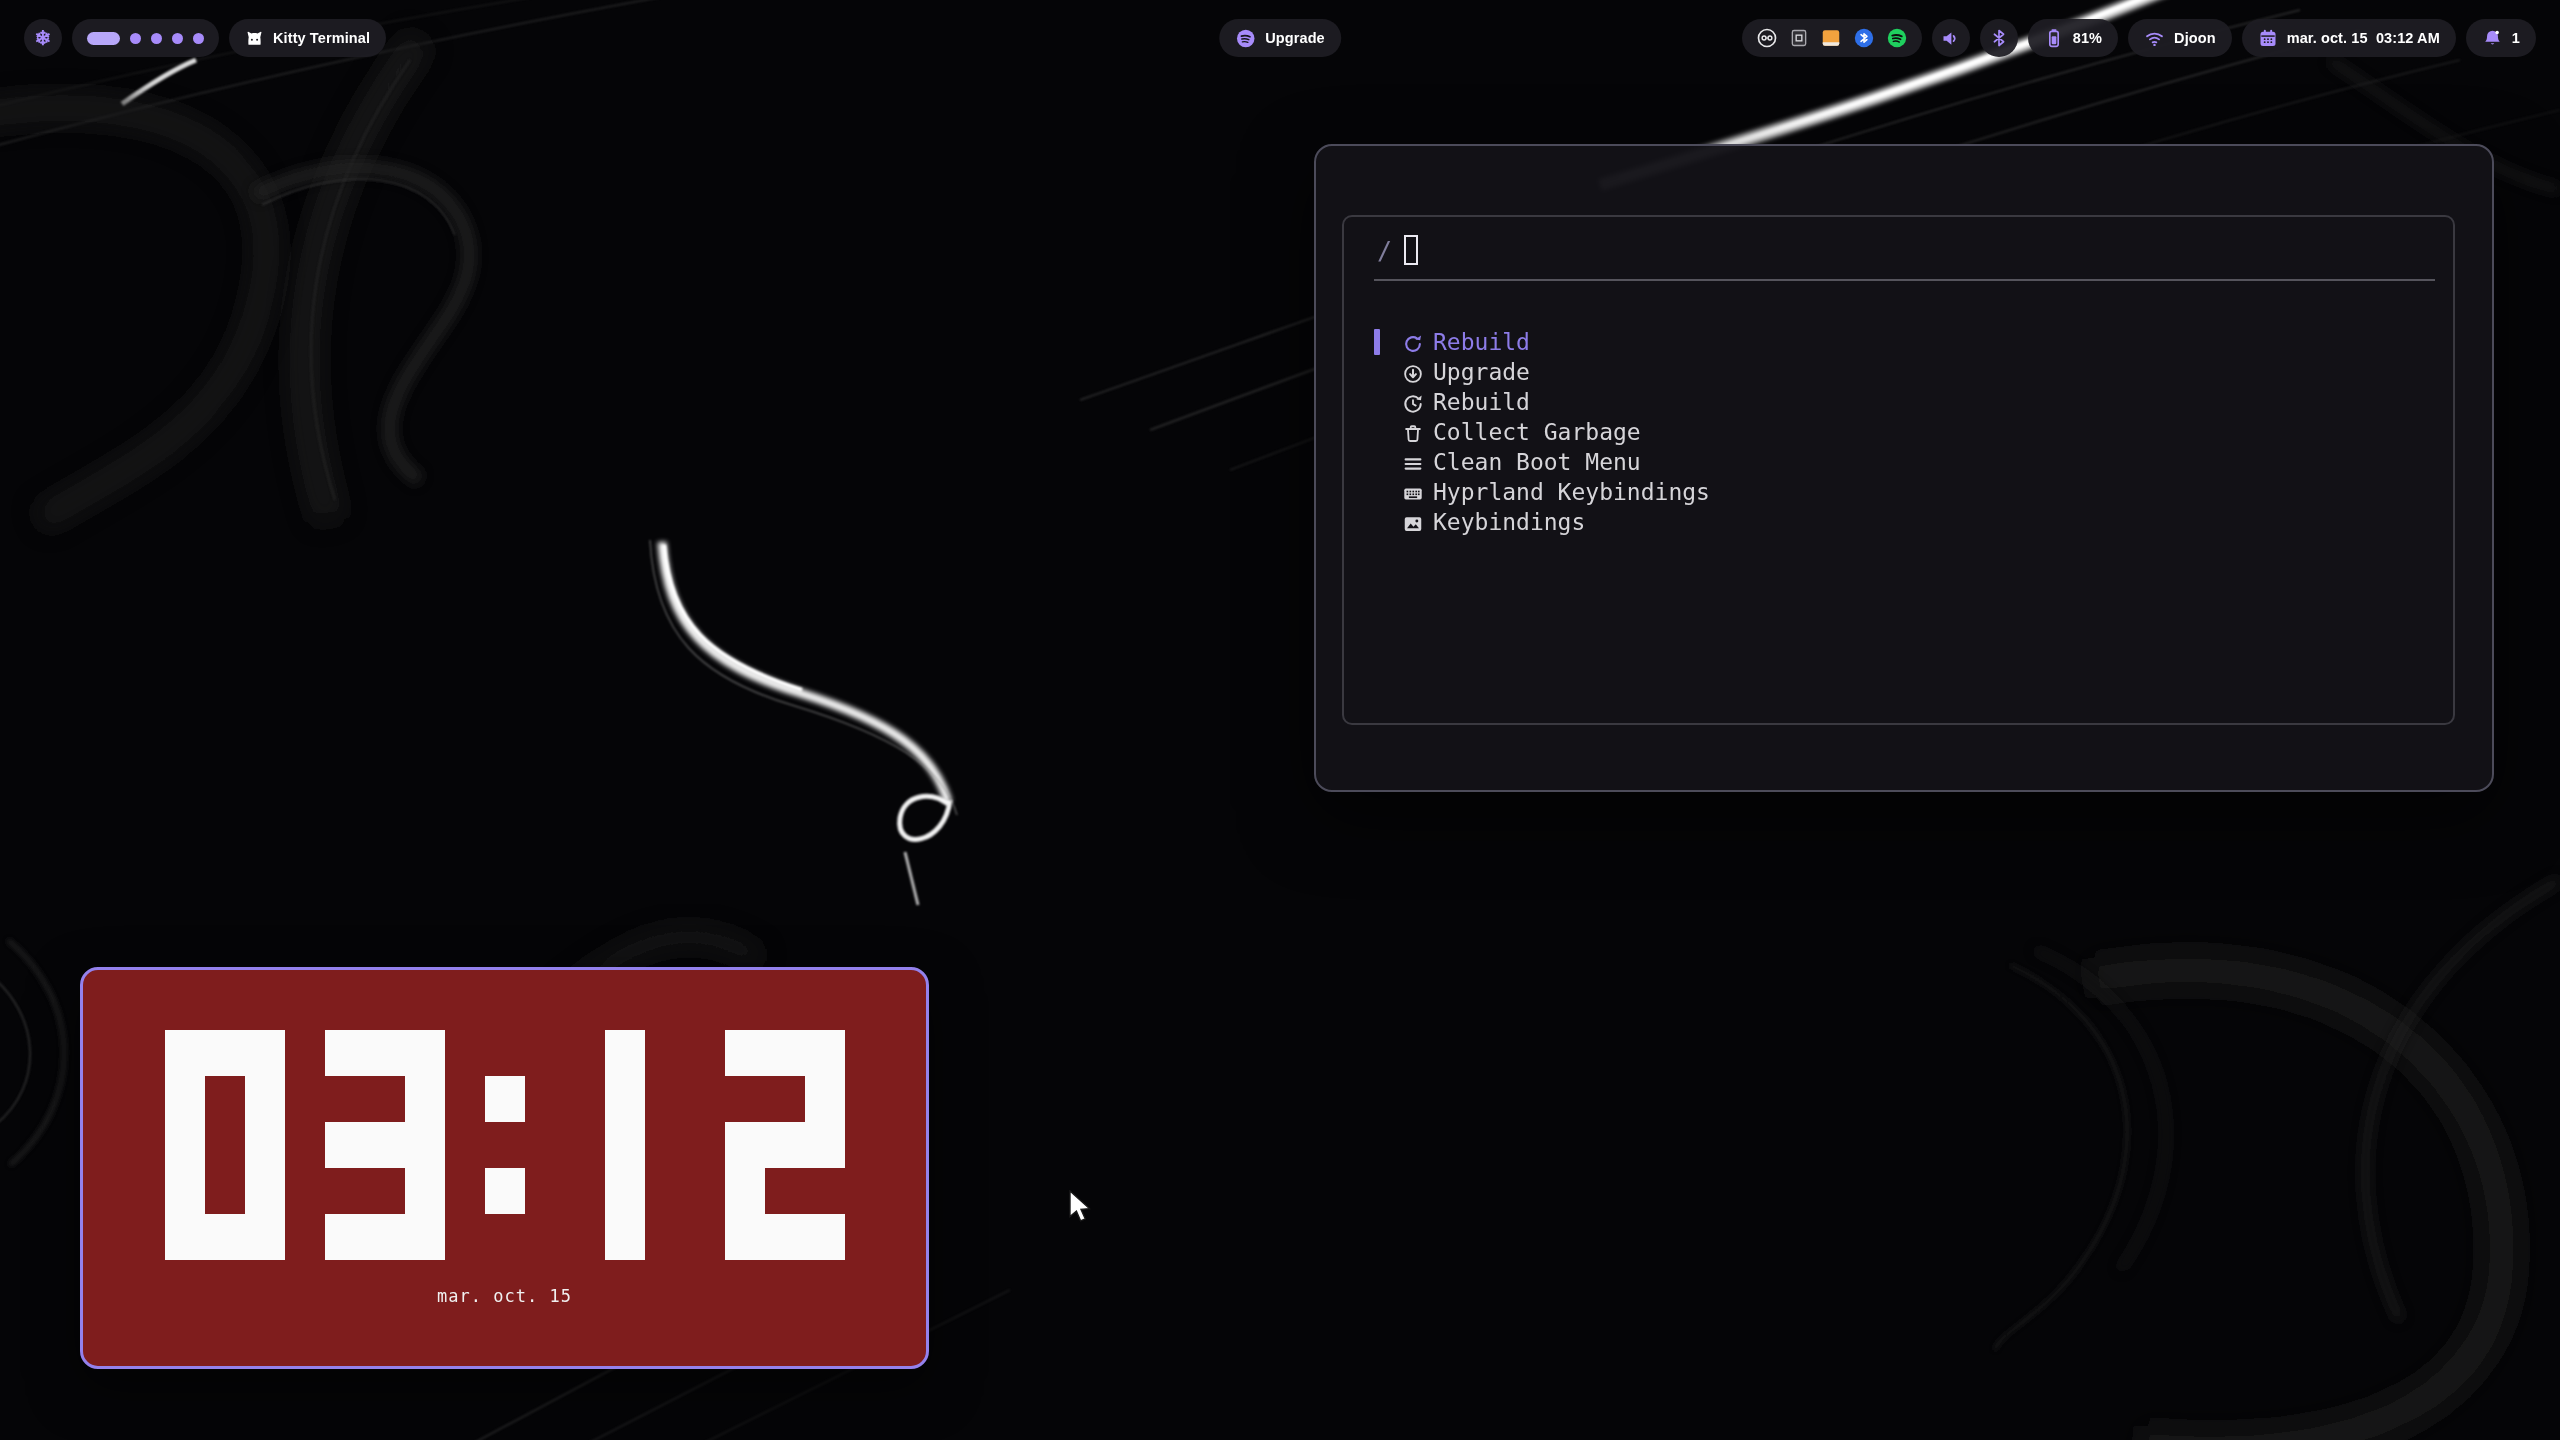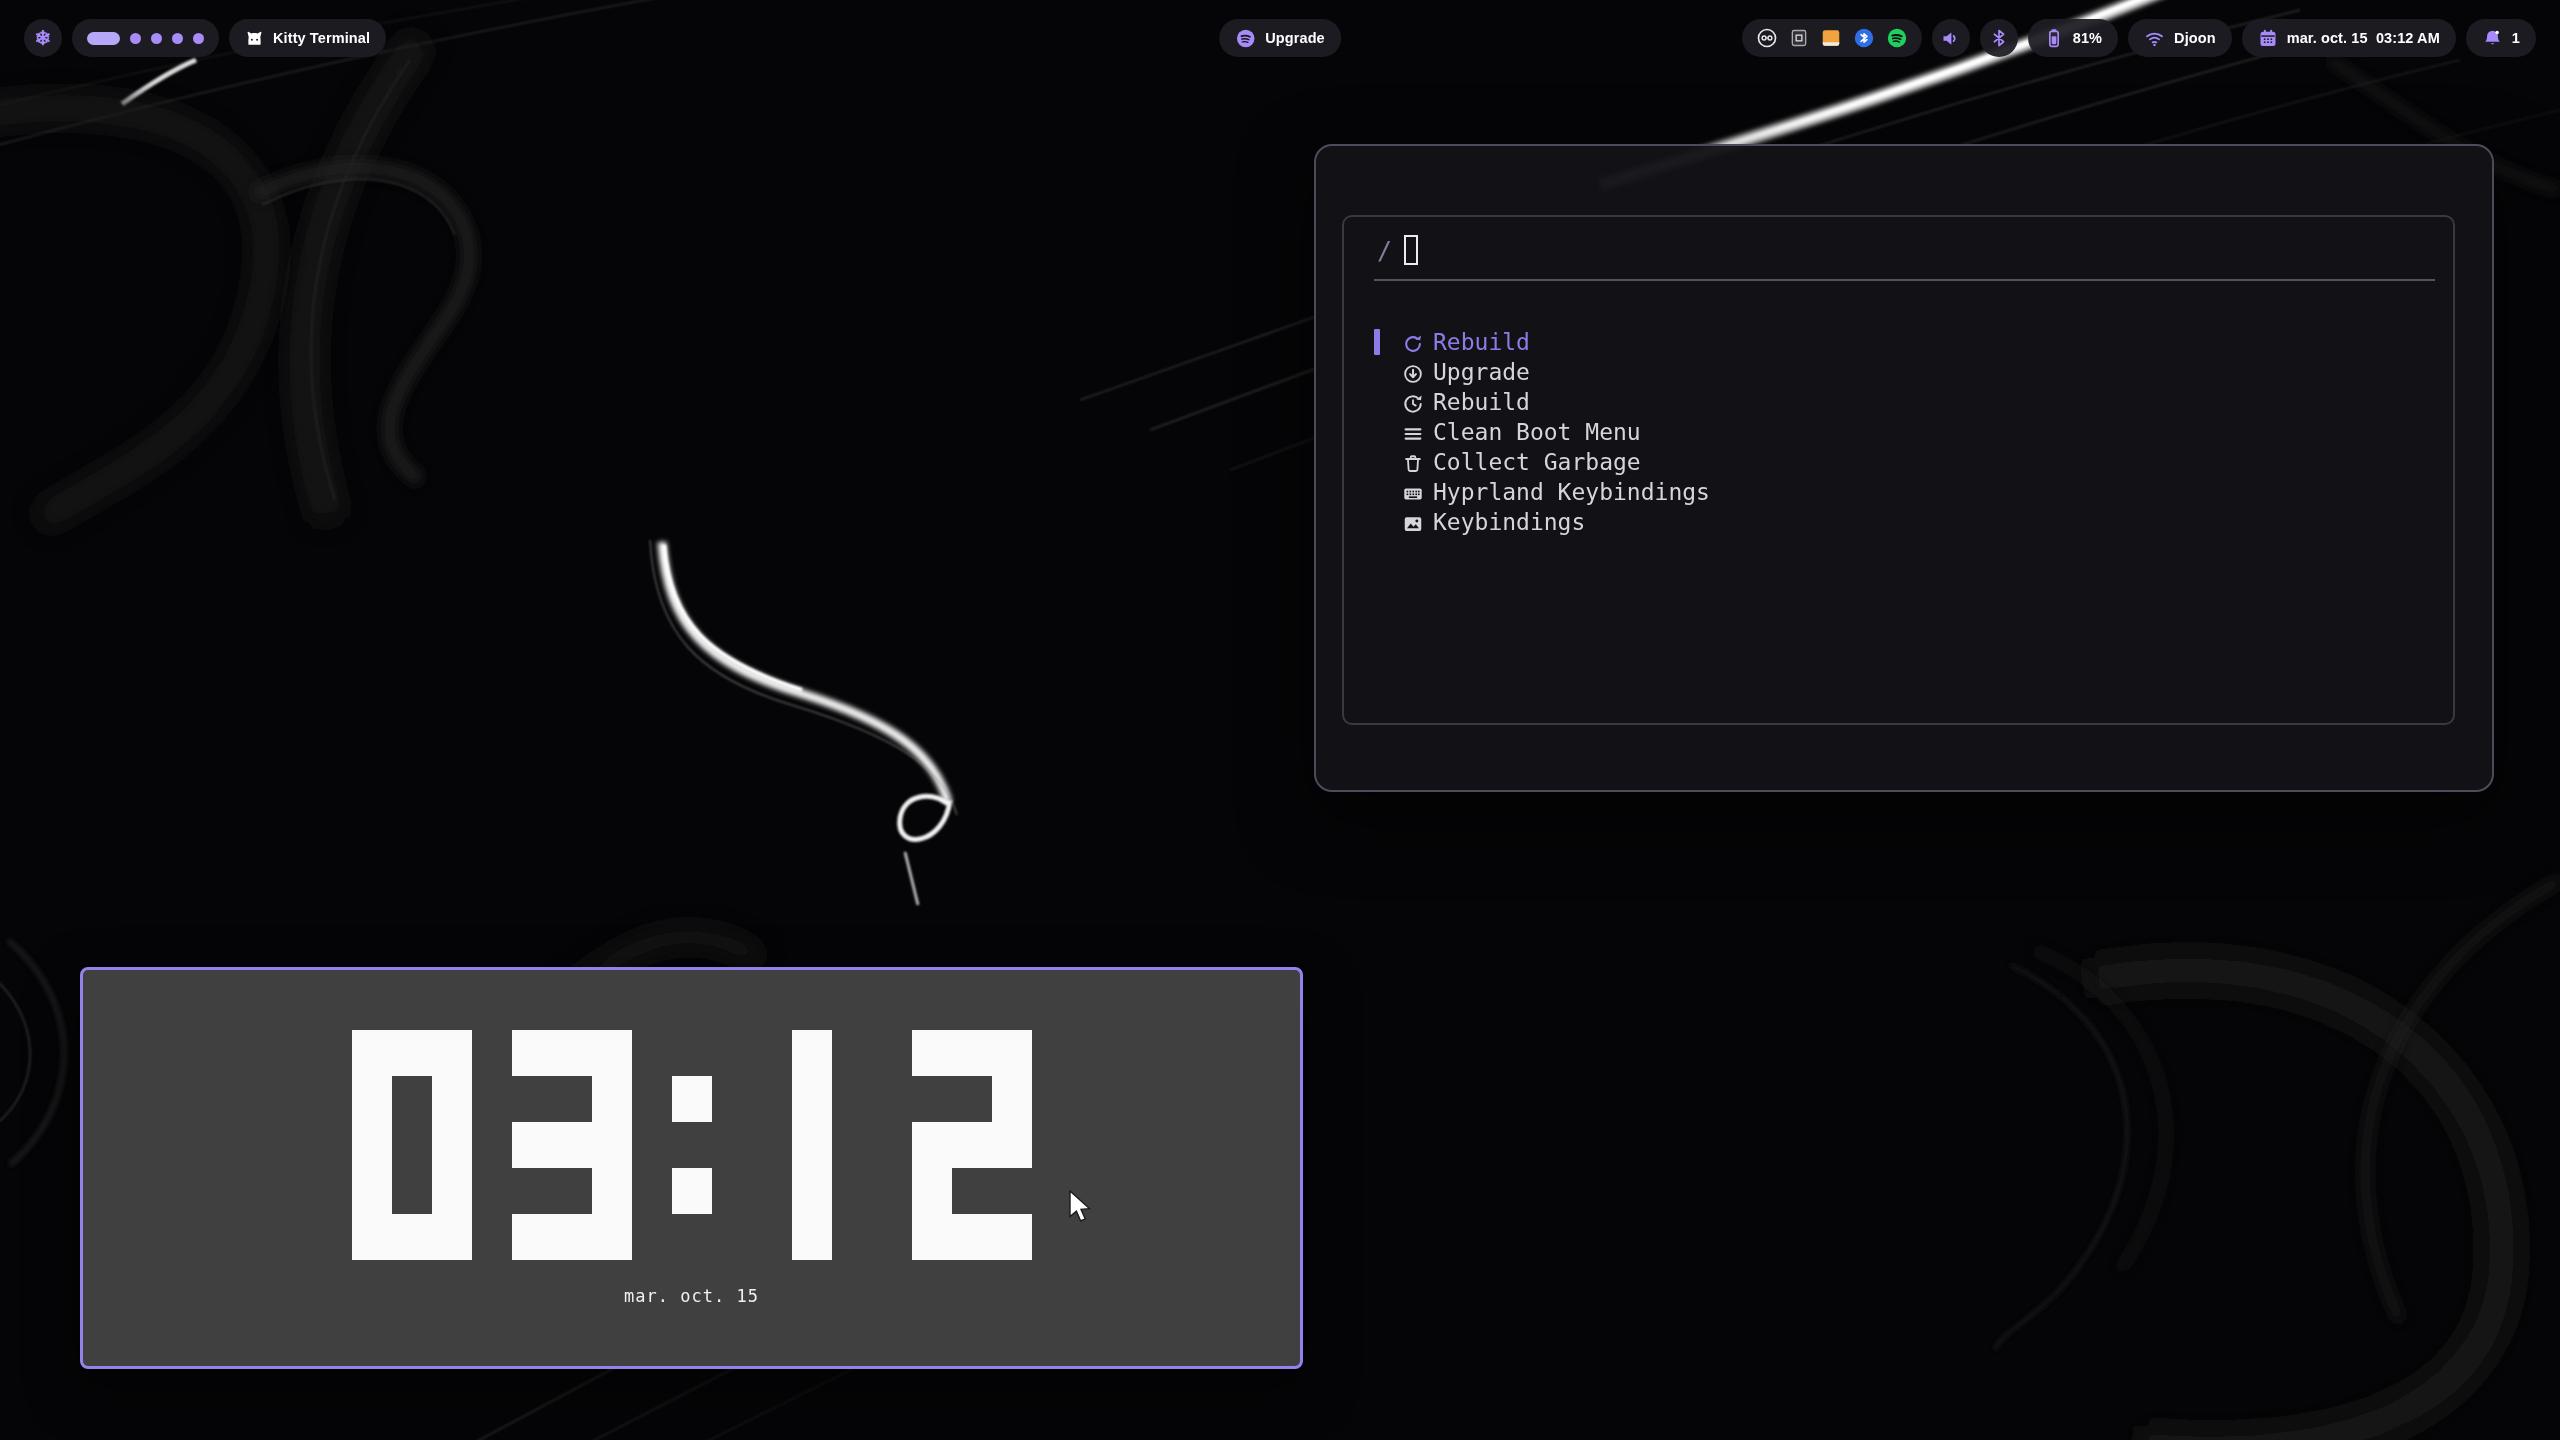--- a/index.html
+++ b/index.html
@@ -47,22 +47,22 @@
   .divider{position:absolute;left:30px;right:18px;top:62px;height:2px;background:#55545c}
   .menu{position:absolute;left:0;right:0;top:108px;display:flex;flex-direction:column}
   .menu-row{display:flex;align-items:flex-end;height:30px;color:#d6d5d9;
     font:400 23px "DejaVu Sans Mono",monospace}
   .sel-bar{width:6px;height:26px;margin-left:30px;border-radius:1px;background:transparent;flex:none}
   .menu-row.selected .sel-bar{background:var(--menu-accent)}
   .menu-row.selected{color:var(--menu-accent)}
   .menu-icon{width:22px;height:22px;margin-left:22px;display:flex;align-items:center;flex:none}
   .menu-label{margin-left:9px;white-space:pre}
   
-  .clock{position:absolute;left:80px;top:967px;width:1223px;height:402px;background:#404040;
-    border:3px solid var(--clock-border);border-radius:8px;z-index:3;
+  .clock{position:absolute;left:80px;top:967px;width:849px;height:402px;background:#7f1d1d;
+    border:3px solid var(--clock-border);border-radius:18px;z-index:3;
     box-shadow:0 18px 50px rgba(0,0,0,.5)}
   .digits{display:flex;gap:40px;justify-content:center;margin-top:60px}
   .glyph{display:grid}
   .glyph .cell{width:40px;height:46px}
   .glyph .on{background:#fafafa}
   .clock-date{margin-top:26px;text-align:center;font:400 17px "DejaVu Sans Mono",monospace;
     color:#f0f0f0;letter-spacing:1px}
   
   .mouse-cursor{position:absolute;left:1068px;top:1190px;z-index:9}
 </style>
@@ -309,35 +309,35 @@
               <path d="M21.4 2.8l-.7 5-5-.7z" fill="currentColor"></path>
               <path d="M12 7.8V12l3 1.8" fill="none" stroke="currentColor" stroke-width="2" stroke-linecap="round"></path>
             </svg>
           </span>
     <span class="menu-label">Rebuild</span>
   </div>
         <div class="menu-row">
     <span class="sel-bar"></span>
     <span class="menu-icon">
             <svg width="22" height="22" viewBox="0 0 24 24">
-              <path d="M4 7h16M4 12h16M4 17h16" stroke="currentColor" stroke-width="2.4" stroke-linecap="round"></path>
-            </svg>
-          </span>
-    <span class="menu-label">Clean Boot Menu</span>
-  </div>
-        <div class="menu-row">
-    <span class="sel-bar"></span>
-    <span class="menu-icon">
-            <svg width="22" height="22" viewBox="0 0 24 24">
               <path d="M4.5 6.5h15" stroke="currentColor" stroke-width="2" stroke-linecap="round"></path>
               <path d="M9.5 6V4.6c0-.6.5-1.1 1.1-1.1h2.8c.6 0 1.1.5 1.1 1.1V6" fill="none" stroke="currentColor" stroke-width="2"></path>
               <path d="M6.5 6.8l.7 11.2c.05.9.8 1.6 1.7 1.6h6.2c.9 0 1.65-.7 1.7-1.6l.7-11.2" fill="none" stroke="currentColor" stroke-width="2"></path>
             </svg>
           </span>
     <span class="menu-label">Collect Garbage</span>
+  </div>
+        <div class="menu-row">
+    <span class="sel-bar"></span>
+    <span class="menu-icon">
+            <svg width="22" height="22" viewBox="0 0 24 24">
+              <path d="M4 7h16M4 12h16M4 17h16" stroke="currentColor" stroke-width="2.4" stroke-linecap="round"></path>
+            </svg>
+          </span>
+    <span class="menu-label">Clean Boot Menu</span>
   </div>
         <div class="menu-row">
     <span class="sel-bar"></span>
     <span class="menu-icon">
             <svg width="22" height="22" viewBox="0 0 24 24">
               <rect x="2.5" y="6" width="19" height="12" rx="1.8" fill="currentColor"></rect>
               <g fill="#121116">
                 <rect x="5" y="8.4" width="1.8" height="1.8"></rect>
                 <rect x="8.2" y="8.4" width="1.8" height="1.8"></rect>
                 <rect x="11.4" y="8.4" width="1.8" height="1.8"></rect>

